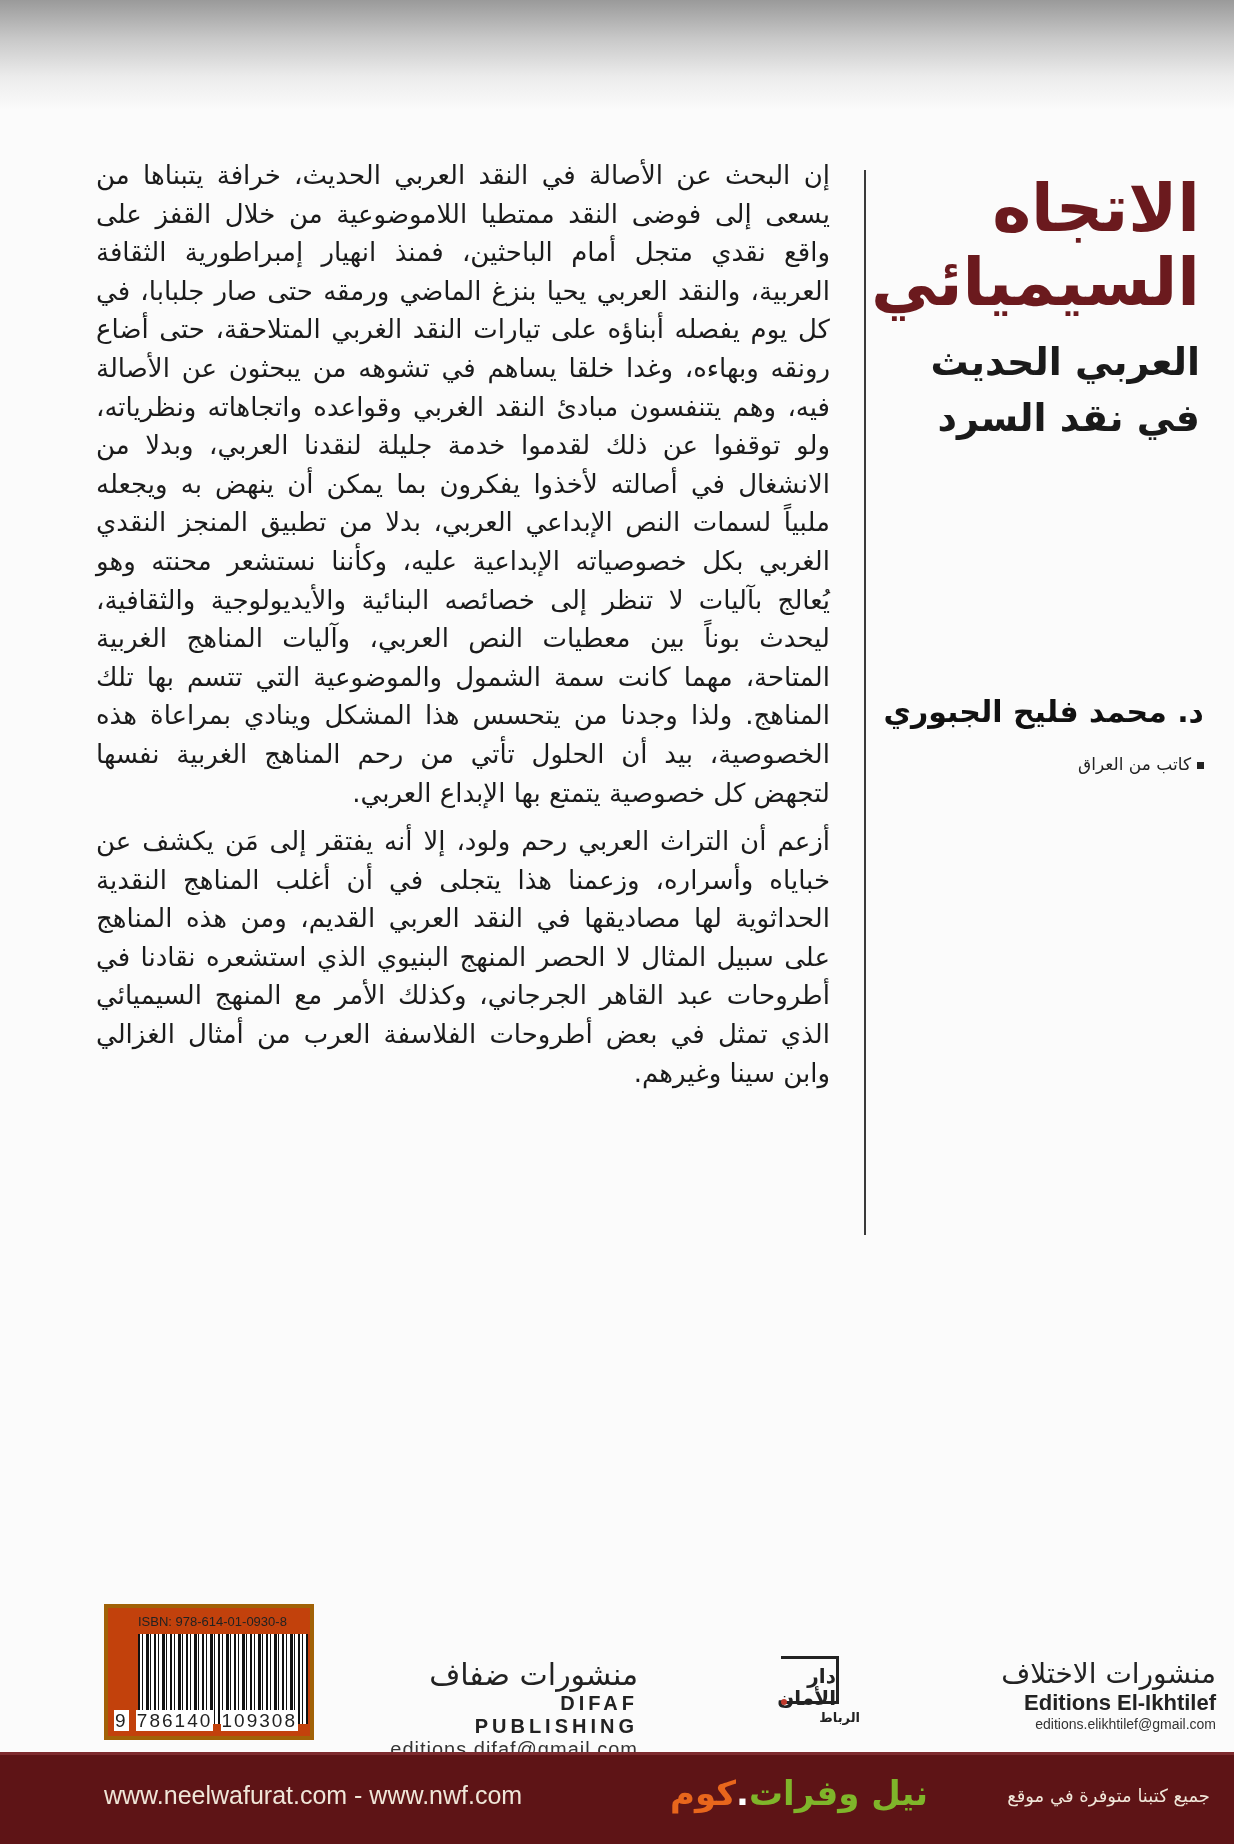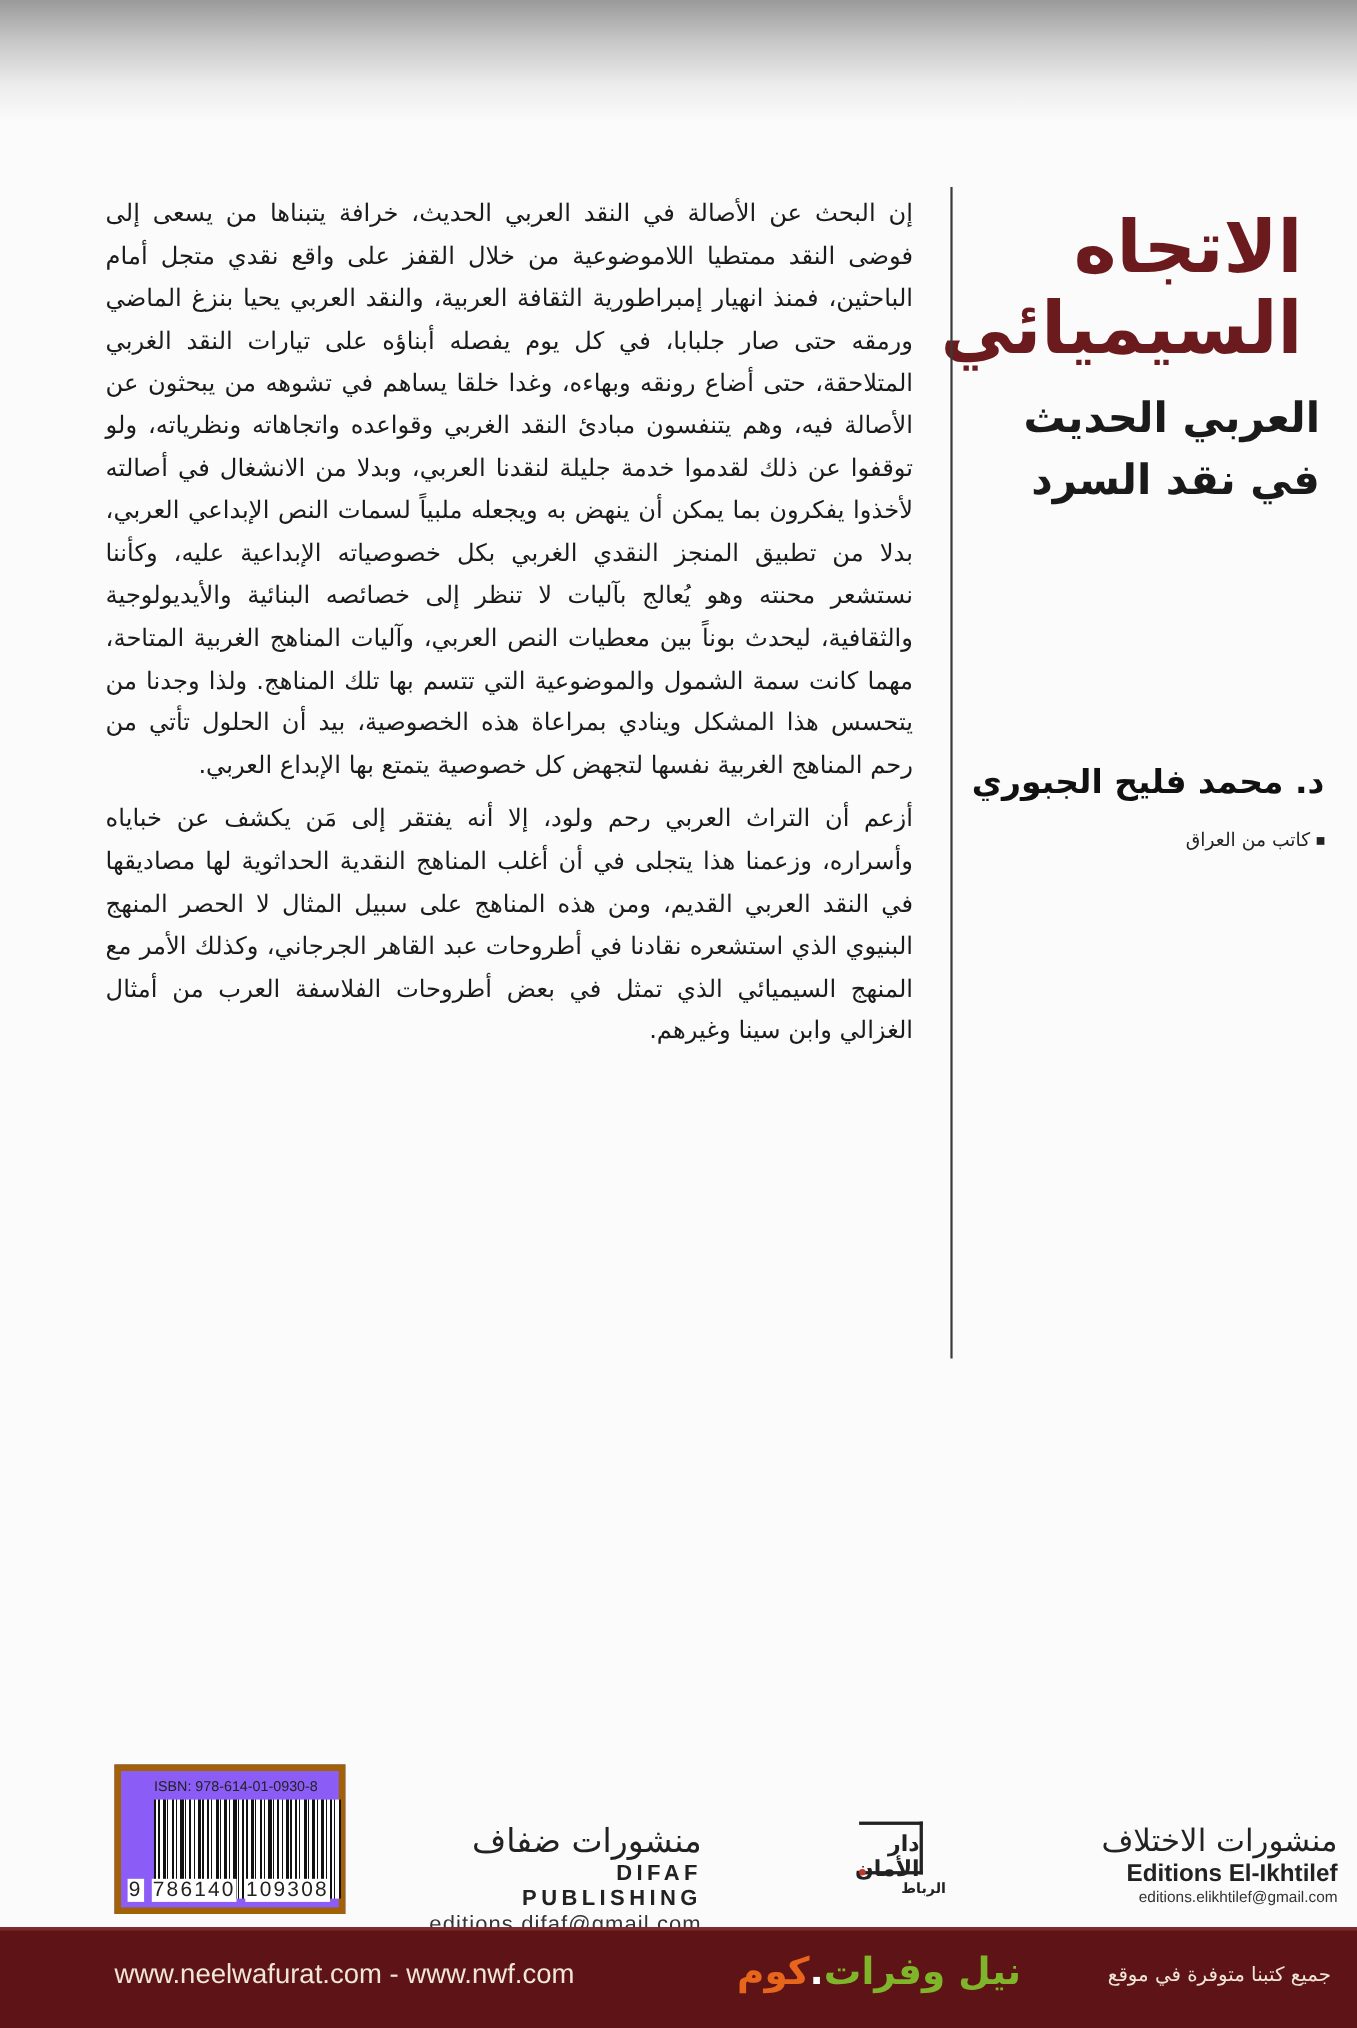--- a/index.html
+++ b/index.html
@@ -11,21 +11,21 @@
   .top-shade {
     position: absolute; left: 0; top: 0; width: 1234px; height: 110px;
     background: linear-gradient(to bottom, #9a9a9a 0%, #c8c8c8 35%, #ececec 70%, #fbfbfb 100%);
   }
   
   .title-block {
     position: absolute; right: 34px; top: 172px; width: 320px;
     direction: rtl; text-align: right;
   }
   .title-main {
-    margin: 16px; color: #6b1a1e; font-weight: bold;
+    margin: 0; color: #6b1a1e; font-weight: bold;
     font-size: 66px; line-height: 74px; letter-spacing: 1px;
   }
   .title-sub {
     margin: 14px 0 0 0; color: #1a1a1a; font-weight: bold;
     font-size: 38px; line-height: 56px;
   }
   .author-block {
     position: absolute; right: 30px; top: 692px; width: 330px;
     direction: rtl; text-align: right;
   }
@@ -38,29 +38,29 @@
   .author-note .bullet {
     display: inline-block; width: 7px; height: 7px; background: #222;
     margin-left: 6px; vertical-align: middle;
   }
   .divider {
     position: absolute; left: 864px; top: 170px; width: 2px; height: 1065px;
     background: #3a3a3a;
   }
   
   .blurb {
-    position: absolute; left: 96px; top: 176px; width: 734px;
+    position: absolute; left: 96px; top: 156px; width: 734px;
     direction: rtl; text-align: justify; text-align-last: right;
-    color: #1b1b1b; font-size: 22px; line-height: 38.6px;
+    color: #1b1b1b; font-size: 26px; line-height: 38.6px;
   }
   .blurb p { margin: 0 0 10px 0; }
   
   .isbn-box {
     position: absolute; left: 104px; top: 1604px; width: 210px; height: 136px;
-    border: 6px solid #a16207; background: #8b5cf6; box-sizing: border-box;
+    border: 4px solid #a16207; background: #c2410c; box-sizing: border-box;
   }
   .isbn-text {
     position: absolute; left: 30px; top: 6px; font-size: 13px; color: #222;
     font-family: "Liberation Sans", sans-serif;
   }
   .barcode {
     position: absolute; left: 30px; top: 26px; width: 170px; height: 90px;
     background: repeating-linear-gradient(to right,
       #111 0 2px, #fff 2px 4px, #111 4px 5px, #fff 5px 8px,
       #111 8px 11px, #fff 11px 12px, #111 12px 13px, #fff 13px 16px);

